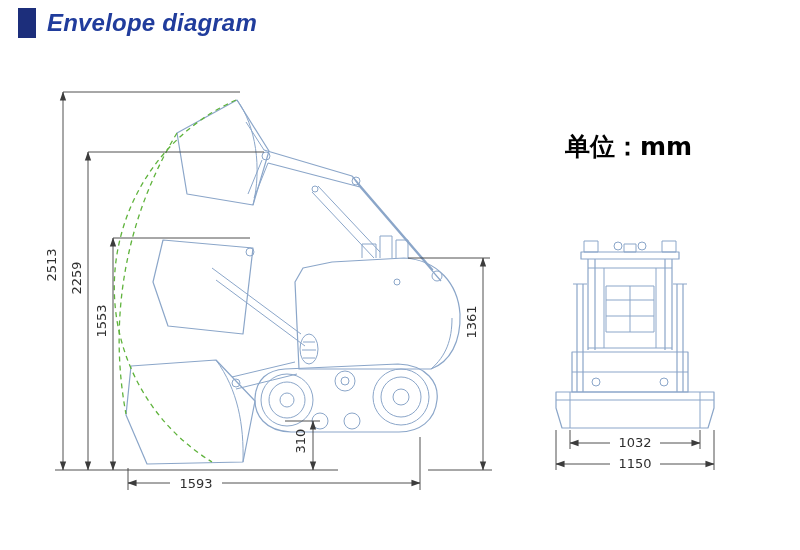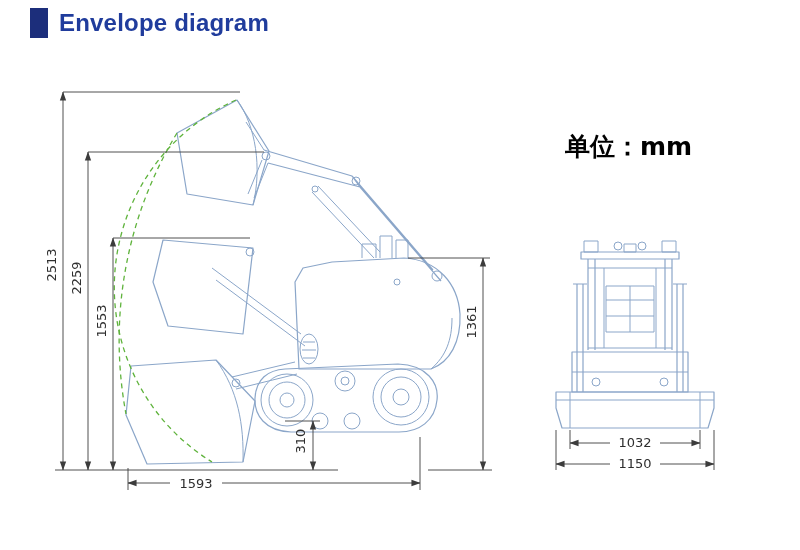--- a/index.html
+++ b/index.html
@@ -1,22 +1,22 @@
 <!DOCTYPE html>
 <html style="--title: #203c9c; --title_block: #1c2e7b; --machine_line: #8ba6c9; --envelope: #5fb33c; --dimension: #3c3c3c;"><head>
 <meta charset="utf-8">
 <style>
   html,body { margin:0; padding:0; background:#ffffff; }
   .page {
     position:relative; width:800px; height:550px; background:#ffffff;
     font-family:"Liberation Sans", sans-serif; overflow:hidden;
   }
   .hdr {
-    position:absolute; top:8px; left:30px;
-    display:flex; align-items:center; gap:11px;
+    position:absolute; top:8px; left:18px;
+    display:flex; align-items:center; gap:11px;font-style:italic;
   }
   .hdr .bullet {
     width:18px; height:30px;
     background:var(--title_block,#1c2e7b);
   }
   .hdr h1 {
     margin:0; font-size:24px; font-weight:bold;
     color:var(--title,#203c9c); letter-spacing:0.2px;
   }
   svg.diagram { position:absolute; top:0; left:0; }

